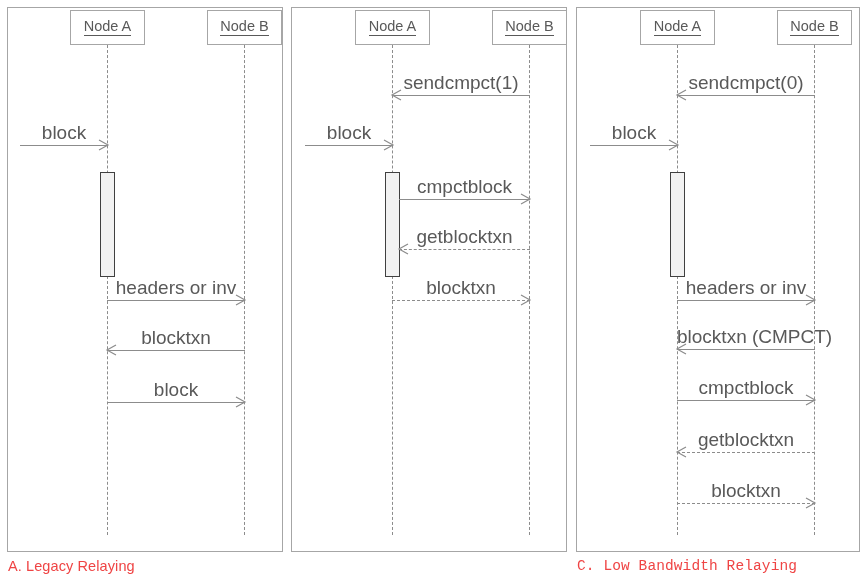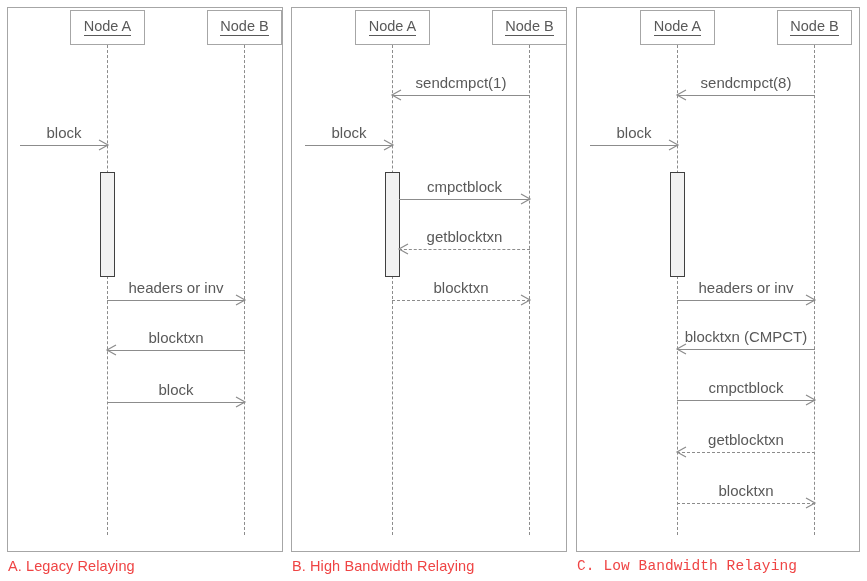--- a/index.html
+++ b/index.html
@@ -45,21 +45,21 @@
 
   
   .msg{position:absolute;height:0;}
   .msg .line{
     position:absolute;left:0;top:0;width:100%;height:0;
     border-top:1.2px solid #8c8c8c;
   }
   .msg.dashed .line{border-top:1.3px dashed #8c8c8c;}
   .msg .label{
     position:absolute;bottom:4px;width:100%;text-align:center;
-    font-size:15px;color:#595959;white-space:nowrap;line-height:17px;
+    font-size:19px;color:#595959;white-space:nowrap;line-height:17px;
   }
   .msg .head{position:absolute;top:-6px;width:12px;height:12px;}
   .msg .head svg{display:block;overflow:visible;}
   .msg.to-right .head{right:-1px;}
   .msg.to-left  .head{left:-1px;}
 </style>
 </head>
 <body>
 
 <div class="canvas">
@@ -177,39 +177,38 @@
   <div class="msg to-right dashed" style="left:392px;top:300px;width:138px;">
     <div class="line"></div>
     <div class="label">blocktxn</div>
     <div class="head">
       <svg width="12" height="12" viewBox="0 0 12 12">
           <polyline points="2,1 11,6 2,11" fill="none" stroke="#8c8c8c" stroke-width="1.2"></polyline>
         </svg>
     </div>
   </div>
 
-  <div class="caption" id="cap-b">B. High Bandwidth Relaying</div>
 
   <div class="panel" id="panel-c"></div>
 
   <div class="node-box" style="left:640px;top:10px;">
     <span>Node A</span>
   </div>
   <div class="node-box" style="left:777px;top:10px;">
     <span>Node B</span>
   </div>
 
   <div class="lifeline" style="left:677px;top:45px;height:490px;"></div>
   <div class="lifeline" style="left:814px;top:45px;height:490px;"></div>
 
   <div class="activation" style="left:670px;top:172px;height:105px;"></div>
 
   <div class="msg to-left" style="left:677px;top:95px;width:138px;">
     <div class="line"></div>
-    <div class="label">sendcmpct(8)</div>
+    <div class="label">sendcmpct(0)</div>
     <div class="head">
       <svg width="12" height="12" viewBox="0 0 12 12">
           <polyline points="10,1 1,6 10,11" fill="none" stroke="#8c8c8c" stroke-width="1.2"></polyline>
         </svg>
     </div>
   </div>
 
   <div class="msg to-right" style="left:590px;top:145px;width:88px;">
     <div class="line"></div>
     <div class="label">block</div>

